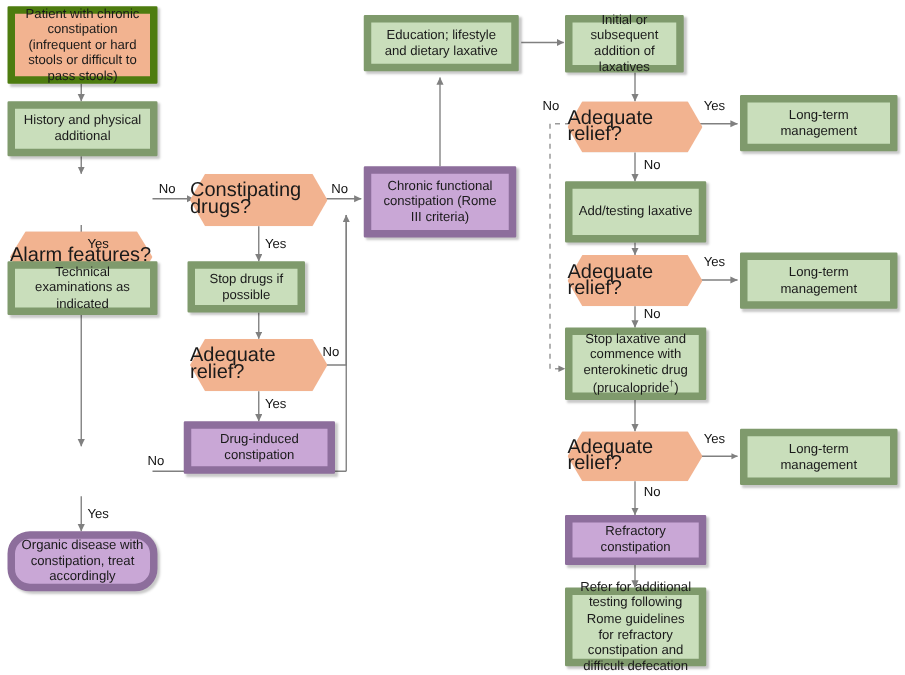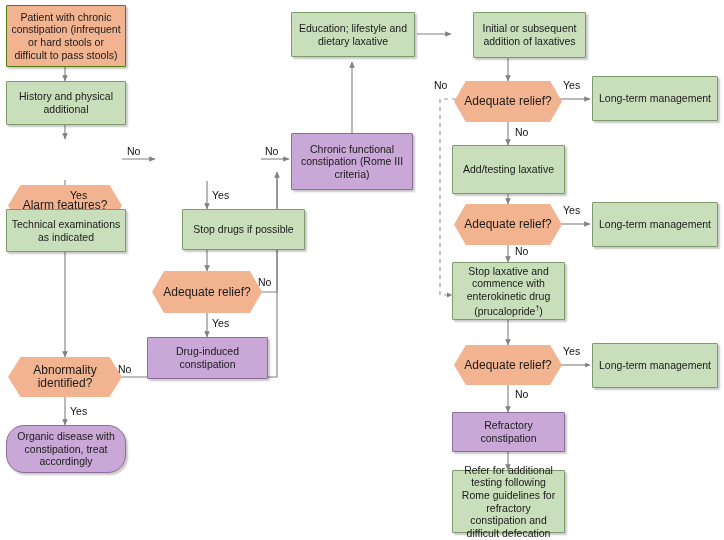--- a/index.html
+++ b/index.html
@@ -22,21 +22,21 @@
     align-items:center;
     justify-content:center;
     text-align:center;
     font-size:10.5px;
     line-height:12.6px;
     color:#1a1a1a;
     padding:2px 4px;
     box-shadow:2px 2px 2px rgba(0,0,0,.22);
   }
   .rect{
-    border:1px solid #4d7c0f;
+    border:6px solid #4d7c0f;
     border-radius:1px;
   }
   .green{ background:#c9debb; border-color:#7f9a6c;}
   .purple{ background:#c9a7d6; border-color:#8d6e9c;}
   .salmon{ background:#f2b390;}
   
   .hex{
     background:transparent;
     border:none;
     box-shadow:none;
@@ -47,22 +47,22 @@
     inset:0;
     background:#f2b390;
     -webkit-clip-path:polygon(11% 0,89% 0,100% 50%,89% 100%,11% 100%,0 50%);
     clip-path:polygon(11% 0,89% 0,100% 50%,89% 100%,11% 100%,0 50%);
     filter:drop-shadow(2px 2px 1.5px rgba(0,0,0,.28));
   }
   .hex .hexlabel{
     position:relative;
     z-index:2;
     width:100%;
-    text-align:center;
-    font-size:12px;
+    text-align:left;
+    font-size:16px;
     line-height:12.6px;
     color:#1a1a1a;
   }
   
   .elabel{
     position:absolute;
     font-size:10.5px;
     line-height:11px;
     color:#111;
     white-space:nowrap;
@@ -145,52 +145,52 @@
 
   <div class="node hex" style="left:8px;top:139px;width:114px;height:41px;margin-top:46px;">
     <div class="hexbody"></div>
     <span class="hexlabel">Alarm features?</span>
   </div>
 
   <div class="node rect green" style="left:6px;top:209px;width:120px;height:43px;">
     <span>Technical examinations as indicated</span>
   </div>
 
-  <div class="node hex" style="left:8px;top:357px;width:114px;height:40px;">
-    <div class="hexbody"></div>
-    <span class="hexlabel">Abnormality identified?</span>
-  </div>
 
   <div class="node rect purple" style="left:6px;top:425px;width:120px;height:48px;border-radius:18px;">
     <span>Organic disease with constipation, treat accordingly</span>
   </div>
 
-
-  <div class="node rect green" style="left:150px;top:209px;width:123px;height:41px;margin-left:32px;">
+  <div class="node hex" style="left:152px;top:139px;width:110px;height:42px;">
+    <div class="hexbody"></div>
+    <span class="hexlabel">Constipating drugs?</span>
+  </div>
+
+  <div class="node rect green" style="left:150px;top:209px;width:94px;height:41px;">
     <span>Stop drugs if possible</span>
   </div>
 
   <div class="node hex" style="left:152px;top:271px;width:110px;height:42px;">
     <div class="hexbody"></div>
     <span class="hexlabel">Adequate relief?</span>
   </div>
 
   <div class="node rect purple" style="left:147px;top:337px;width:121px;height:42px;">
     <span>Drug-induced constipation</span>
   </div>
 
   <div class="node rect purple" style="left:291px;top:133px;width:122px;height:57px;">
     <span>Chronic functional constipation (Rome III criteria)</span>
   </div>
 
   <div class="node rect green" style="left:291px;top:12px;width:124px;height:45px;">
     <span>Education; lifestyle and dietary laxative</span>
   </div>
 
-  <div class="node rect green" style="left:452px;top:12px;width:113px;height:46px;margin-left:21px;">
+  <div class="node rect green" style="left:452px;top:12px;width:95px;height:46px;">
     <span>Initial or subsequent addition of laxatives</span>
   </div>
 
   <div class="node hex" style="left:454px;top:81px;width:108px;height:41px;">
     <div class="hexbody"></div>
     <span class="hexlabel">Adequate relief?</span>
   </div>
 
   <div class="node rect green" style="left:592px;top:76px;width:126px;height:45px;">
     <span>Long-term management</span>

